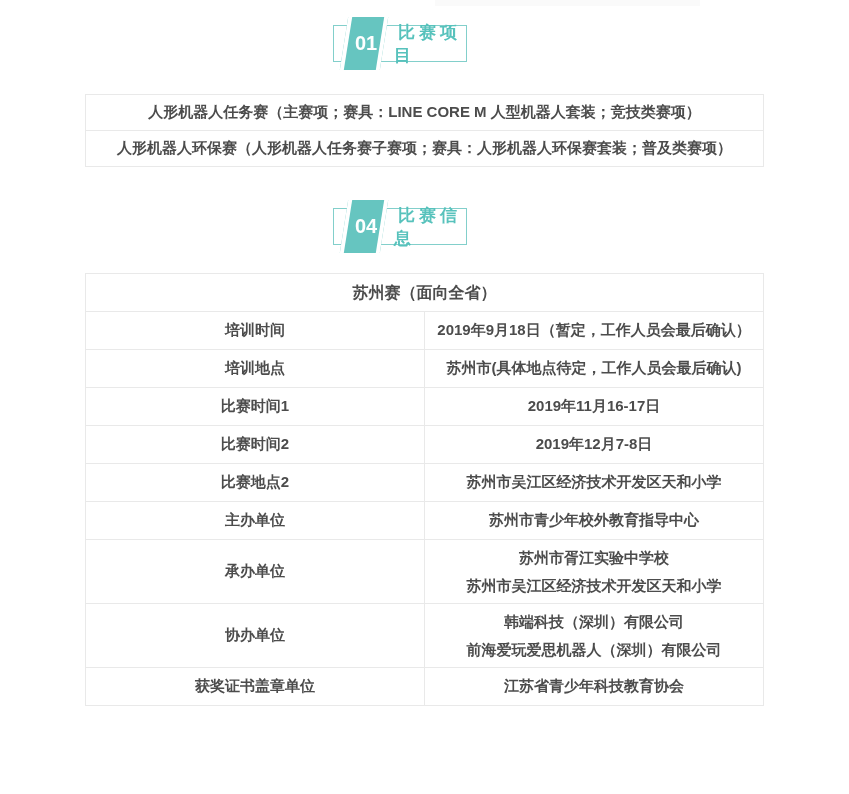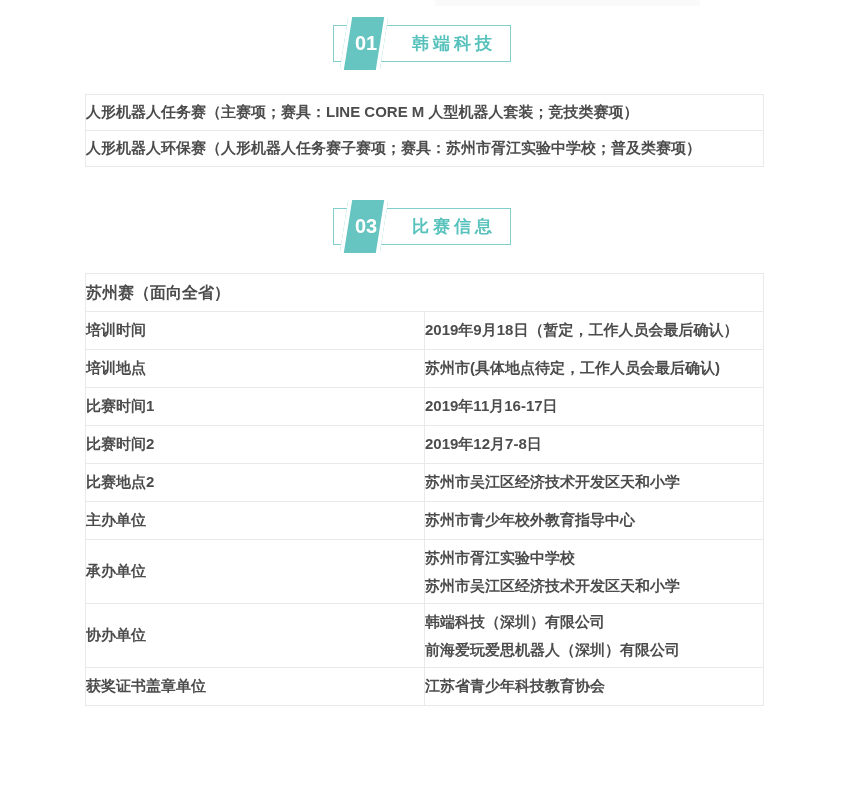--- a/index.html
+++ b/index.html
@@ -19,21 +19,21 @@
     font-family:"Liberation Sans","DejaVu Sans",sans-serif;
     color:var(--text);
   }
   
   .top-artifact{
     position:absolute;left:435px;top:0;width:265px;height:6px;
     background:#fafafa;
   }
   
   .badge{
-    position:absolute;left:333px;width:178px;height:37px;
+    position:absolute;left:333px;width:134px;height:37px;
     border:1px solid var(--teal-border);
     background:#fff;
   }
   .badge-skew{
     position:absolute;left:10px;top:-9px;width:32px;height:53px;
     background:var(--teal);
     border-left:4px solid #fff;border-right:4px solid #fff;
     box-sizing:content-box;
     transform:skewX(-9deg);
   }
@@ -50,58 +50,58 @@
   }
   .badge-1{top:25px;}
   .badge-2{top:208px;}
   
   table{
     position:absolute;left:85px;width:679px;
     border-collapse:collapse;table-layout:fixed;
   }
   td{
     border:1px solid var(--table-border);
-    vertical-align:middle;
+    text-align:center;vertical-align:middle;
     font-size:15px;font-weight:bold;color:var(--text);
     line-height:1.35;
   }
   .tbl-projects{top:94px;}
   .tbl-projects td{height:36px;}
   .tbl-info{top:273px;border-radius:17px;}
   .tbl-info .col-label{width:248px;}
   .tbl-info td{height:38px;}
   .tbl-info td.hdr{height:38px;font-size:16px;}
   .tbl-info tr.tall td{height:64px;}
   .val-line{line-height:28px;}
 </style>
 </head>
 <body>
 
 <div class="top-artifact"></div>
 
 <div class="badge badge-1">
   <div class="badge-skew"></div>
   <div class="badge-num">01</div>
-  <div class="badge-title">韩端科技</div>
+  <div class="badge-title">比赛项目</div>
 </div>
 
 <table class="tbl-projects">
   <tbody>
     <tr>
       <td>人形机器人任务赛（主赛项；赛具：LINE CORE M 人型机器人套装；竞技类赛项）</td>
     </tr>
     <tr>
-      <td>人形机器人环保赛（人形机器人任务赛子赛项；赛具：苏州市胥江实验中学校；普及类赛项）</td>
+      <td>人形机器人环保赛（人形机器人任务赛子赛项；赛具：人形机器人环保赛套装；普及类赛项）</td>
     </tr>
   </tbody>
 </table>
 
 <div class="badge badge-2">
   <div class="badge-skew"></div>
-  <div class="badge-num">03</div>
+  <div class="badge-num">04</div>
   <div class="badge-title">比赛信息</div>
 </div>
 
 <table class="tbl-info">
   <tbody>
     <tr>
       <td class="hdr" colspan="2">苏州赛（面向全省）</td>
     </tr>
     <tr>
       <td class="col-label">培训时间</td>

